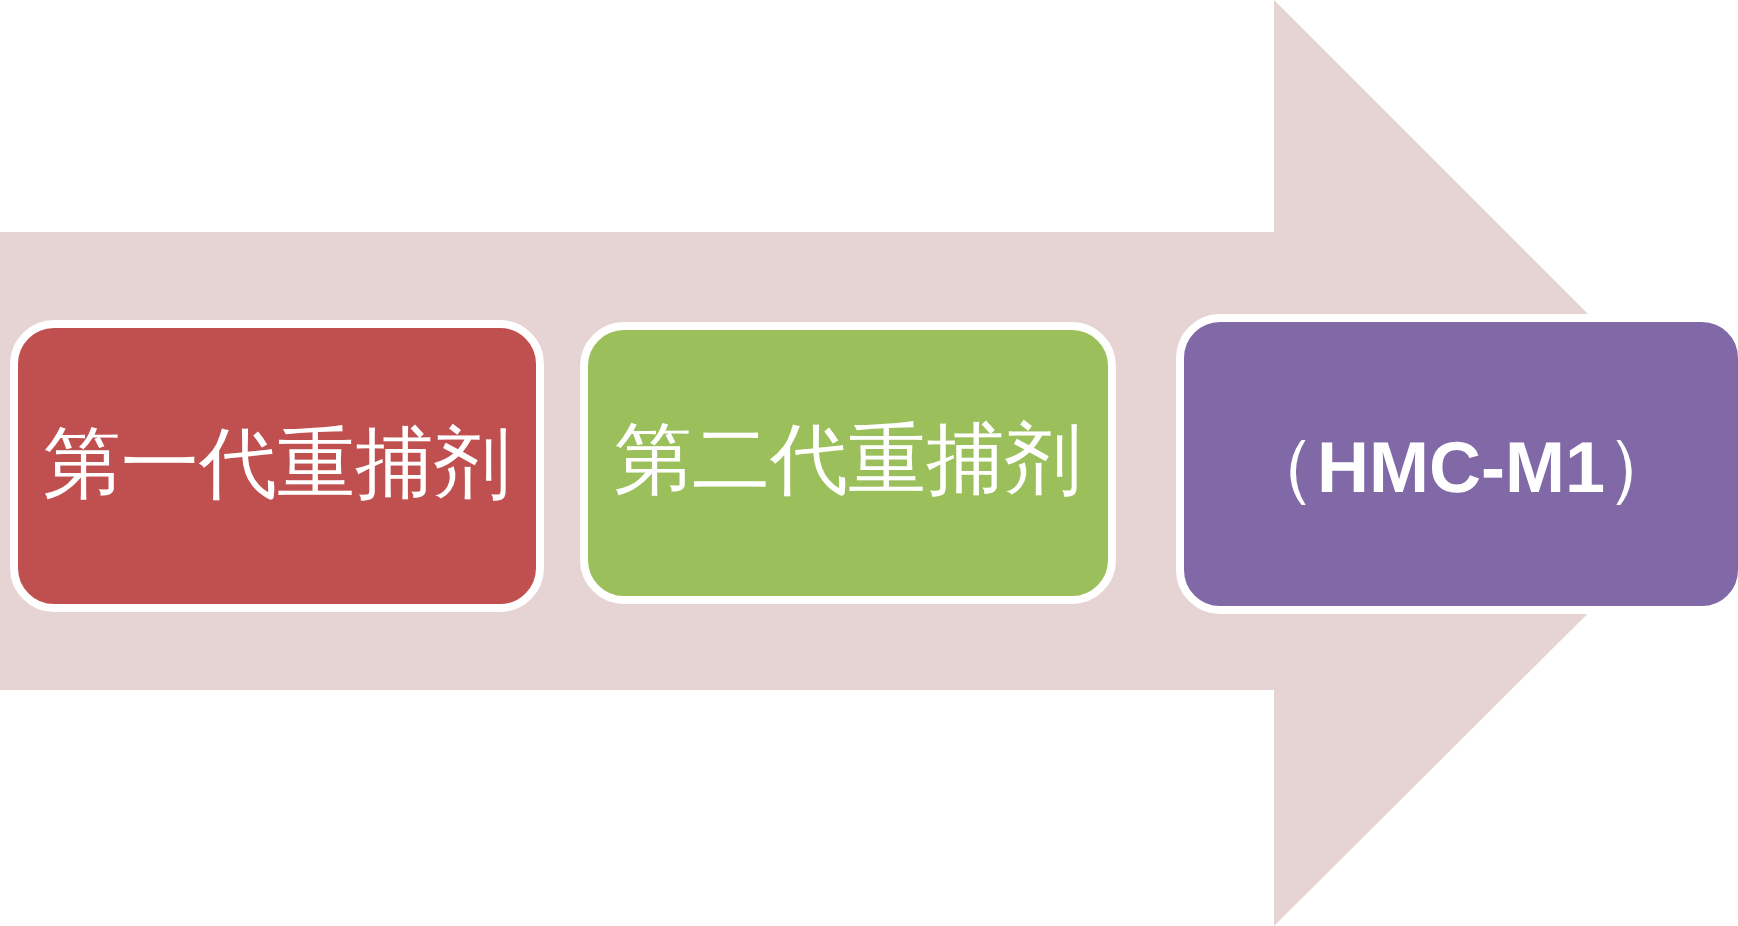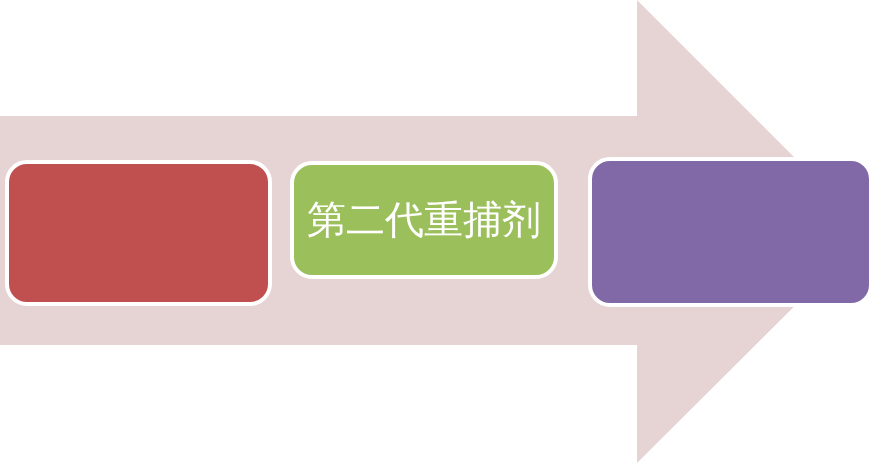--- a/index.html
+++ b/index.html
@@ -61,43 +61,45 @@
     left: 5px;
     top: 160px;
     width: 267px;
     height: 146px;
     background: #C04F4F;
   }
   #stage-2 {
     left: 290px;
     top: 161px;
     width: 268px;
-    height: 118px;
+    height: 141px;
     background: #9BBF5A;
   }
   #stage-3 {
     left: 588px;
     top: 157px;
     width: 285px;
     height: 150px;
     background: #8169A8;
   }
 </style>
 </head>
 <body>
 
 <div id="canvas">
 
   <svg id="arrow-svg" viewBox="0 0 869 463" preserveAspectRatio="none" xmlns="http://www.w3.org/2000/svg">
     <polygon id="arrow-poly" points="0,116 637,116 637,0 869,232 637,463 637,345 0,345" fill="#E6D3D3"></polygon>
   </svg>
 
   <div class="stage-box" id="stage-1" style="background: rgb(192, 79, 79); border-color: rgb(255, 255, 255); color: rgb(255, 255, 255);">
+    <span class="stage-line line-main">第一代重捕剂</span>
   </div>
 
   <div class="stage-box" id="stage-2" style="background: rgb(155, 191, 90); border-color: rgb(255, 255, 255); color: rgb(255, 255, 255);">
     <span class="stage-line line-main">第二代重捕剂</span>
   </div>
 
   <div class="stage-box" id="stage-3" style="background: rgb(129, 105, 168); border-color: rgb(255, 255, 255); color: rgb(255, 255, 255);">
+    <span class="stage-line line-sub"><span>（</span><span></span><span class="latin">HMC-M1</span><span>）</span></span>
   </div>
 
 </div>
 
 </body></html>

